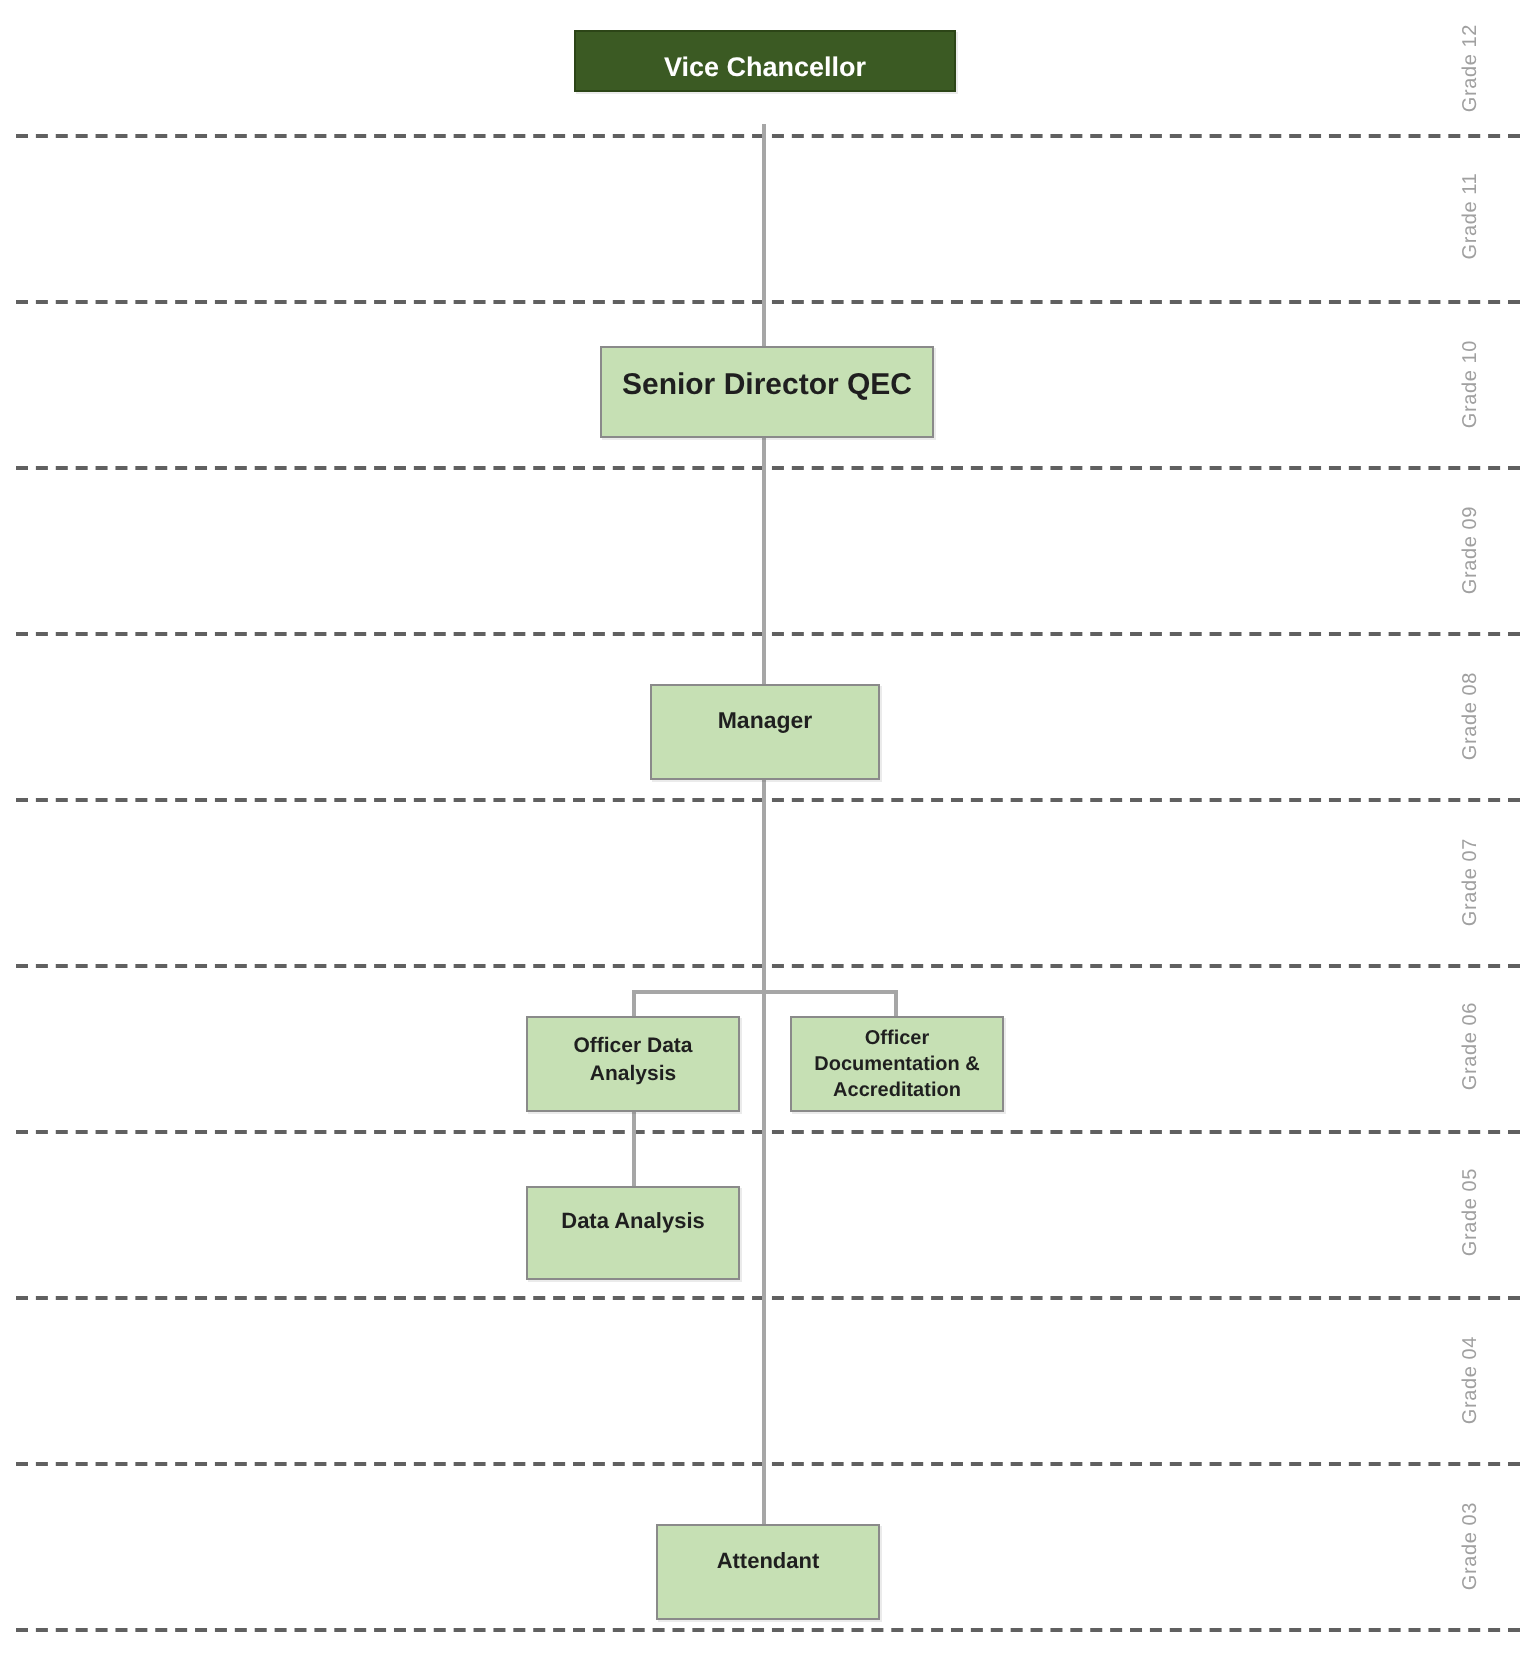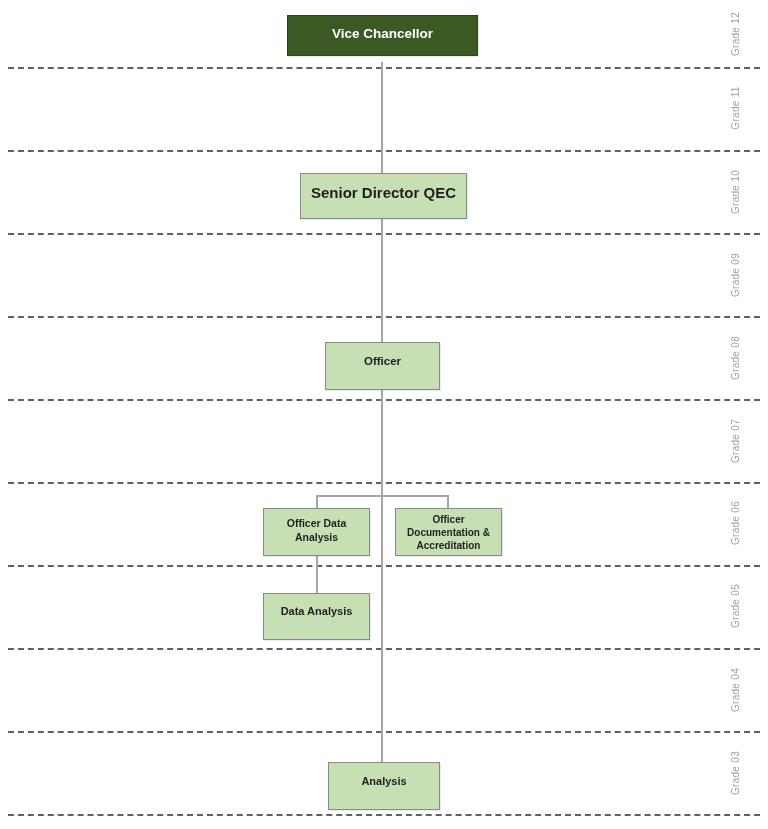--- a/index.html
+++ b/index.html
@@ -72,33 +72,33 @@
   <div class="dash" style="top:814px"></div>
 
   <div class="conn v" style="left:381px;top:62px;height:111px"></div>
   <div class="conn v" style="left:381px;top:218px;height:124px"></div>
   <div class="conn v" style="left:381px;top:390px;height:372px"></div>
   <div class="conn h" style="left:316px;top:495px;width:133px"></div>
   <div class="conn v" style="left:316px;top:495px;height:13px"></div>
   <div class="conn v" style="left:447px;top:495px;height:13px"></div>
   <div class="conn v" style="left:316px;top:556px;height:37px"></div>
 
-  <div class="node dark" style="left:287px;top:15px;width:191px;height:41px;font-size:13.5px;padding-top:9px">Vice Chancellor</div>
+  <div class="node dark" style="left:287px;top:15px;width:191px;height:31px;font-size:13.5px;padding-top:9px">Vice Chancellor</div>
 
   <div class="node" style="left:300px;top:173px;width:167px;height:46px;font-size:15px;padding-top:9px">Senior Director QEC</div>
 
-  <div class="node" style="left:325px;top:342px;width:115px;height:48px;font-size:11.5px;padding-top:11px">Officer</div>
+  <div class="node" style="left:325px;top:342px;width:115px;height:48px;font-size:11.5px;padding-top:11px">Manager</div>
 
   <div class="node" style="left:395px;top:508px;width:107px;height:48px;font-size:10px;padding:4px 4px 0;line-height:1.3">Officer Documentation &amp; Accreditation</div>
 
   <div class="node" style="left:263px;top:508px;width:107px;height:48px;font-size:10.5px;padding:7px 10px 0">Officer Data Analysis</div>
 
   <div class="node" style="left:263px;top:593px;width:107px;height:47px;font-size:11px;padding-top:10px">Data Analysis</div>
 
-  <div class="node" style="left:328px;top:762px;width:112px;height:48px;font-size:11px;padding-top:11px">Analysis</div>
+  <div class="node" style="left:328px;top:762px;width:112px;height:48px;font-size:11px;padding-top:11px">Attendant</div>
 
   <div class="grade" style="left:707px;top:27px">Grade 12</div>
   <div class="grade" style="left:707px;top:101px">Grade 11</div>
   <div class="grade" style="left:707px;top:185px">Grade 10</div>
   <div class="grade" style="left:707px;top:268px">Grade 09</div>
   <div class="grade" style="left:707px;top:351px">Grade 08</div>
   <div class="grade" style="left:707px;top:434px">Grade 07</div>
   <div class="grade" style="left:707px;top:516px">Grade 06</div>
   <div class="grade" style="left:707px;top:599px">Grade 05</div>
   <div class="grade" style="left:707px;top:683px">Grade 04</div>

